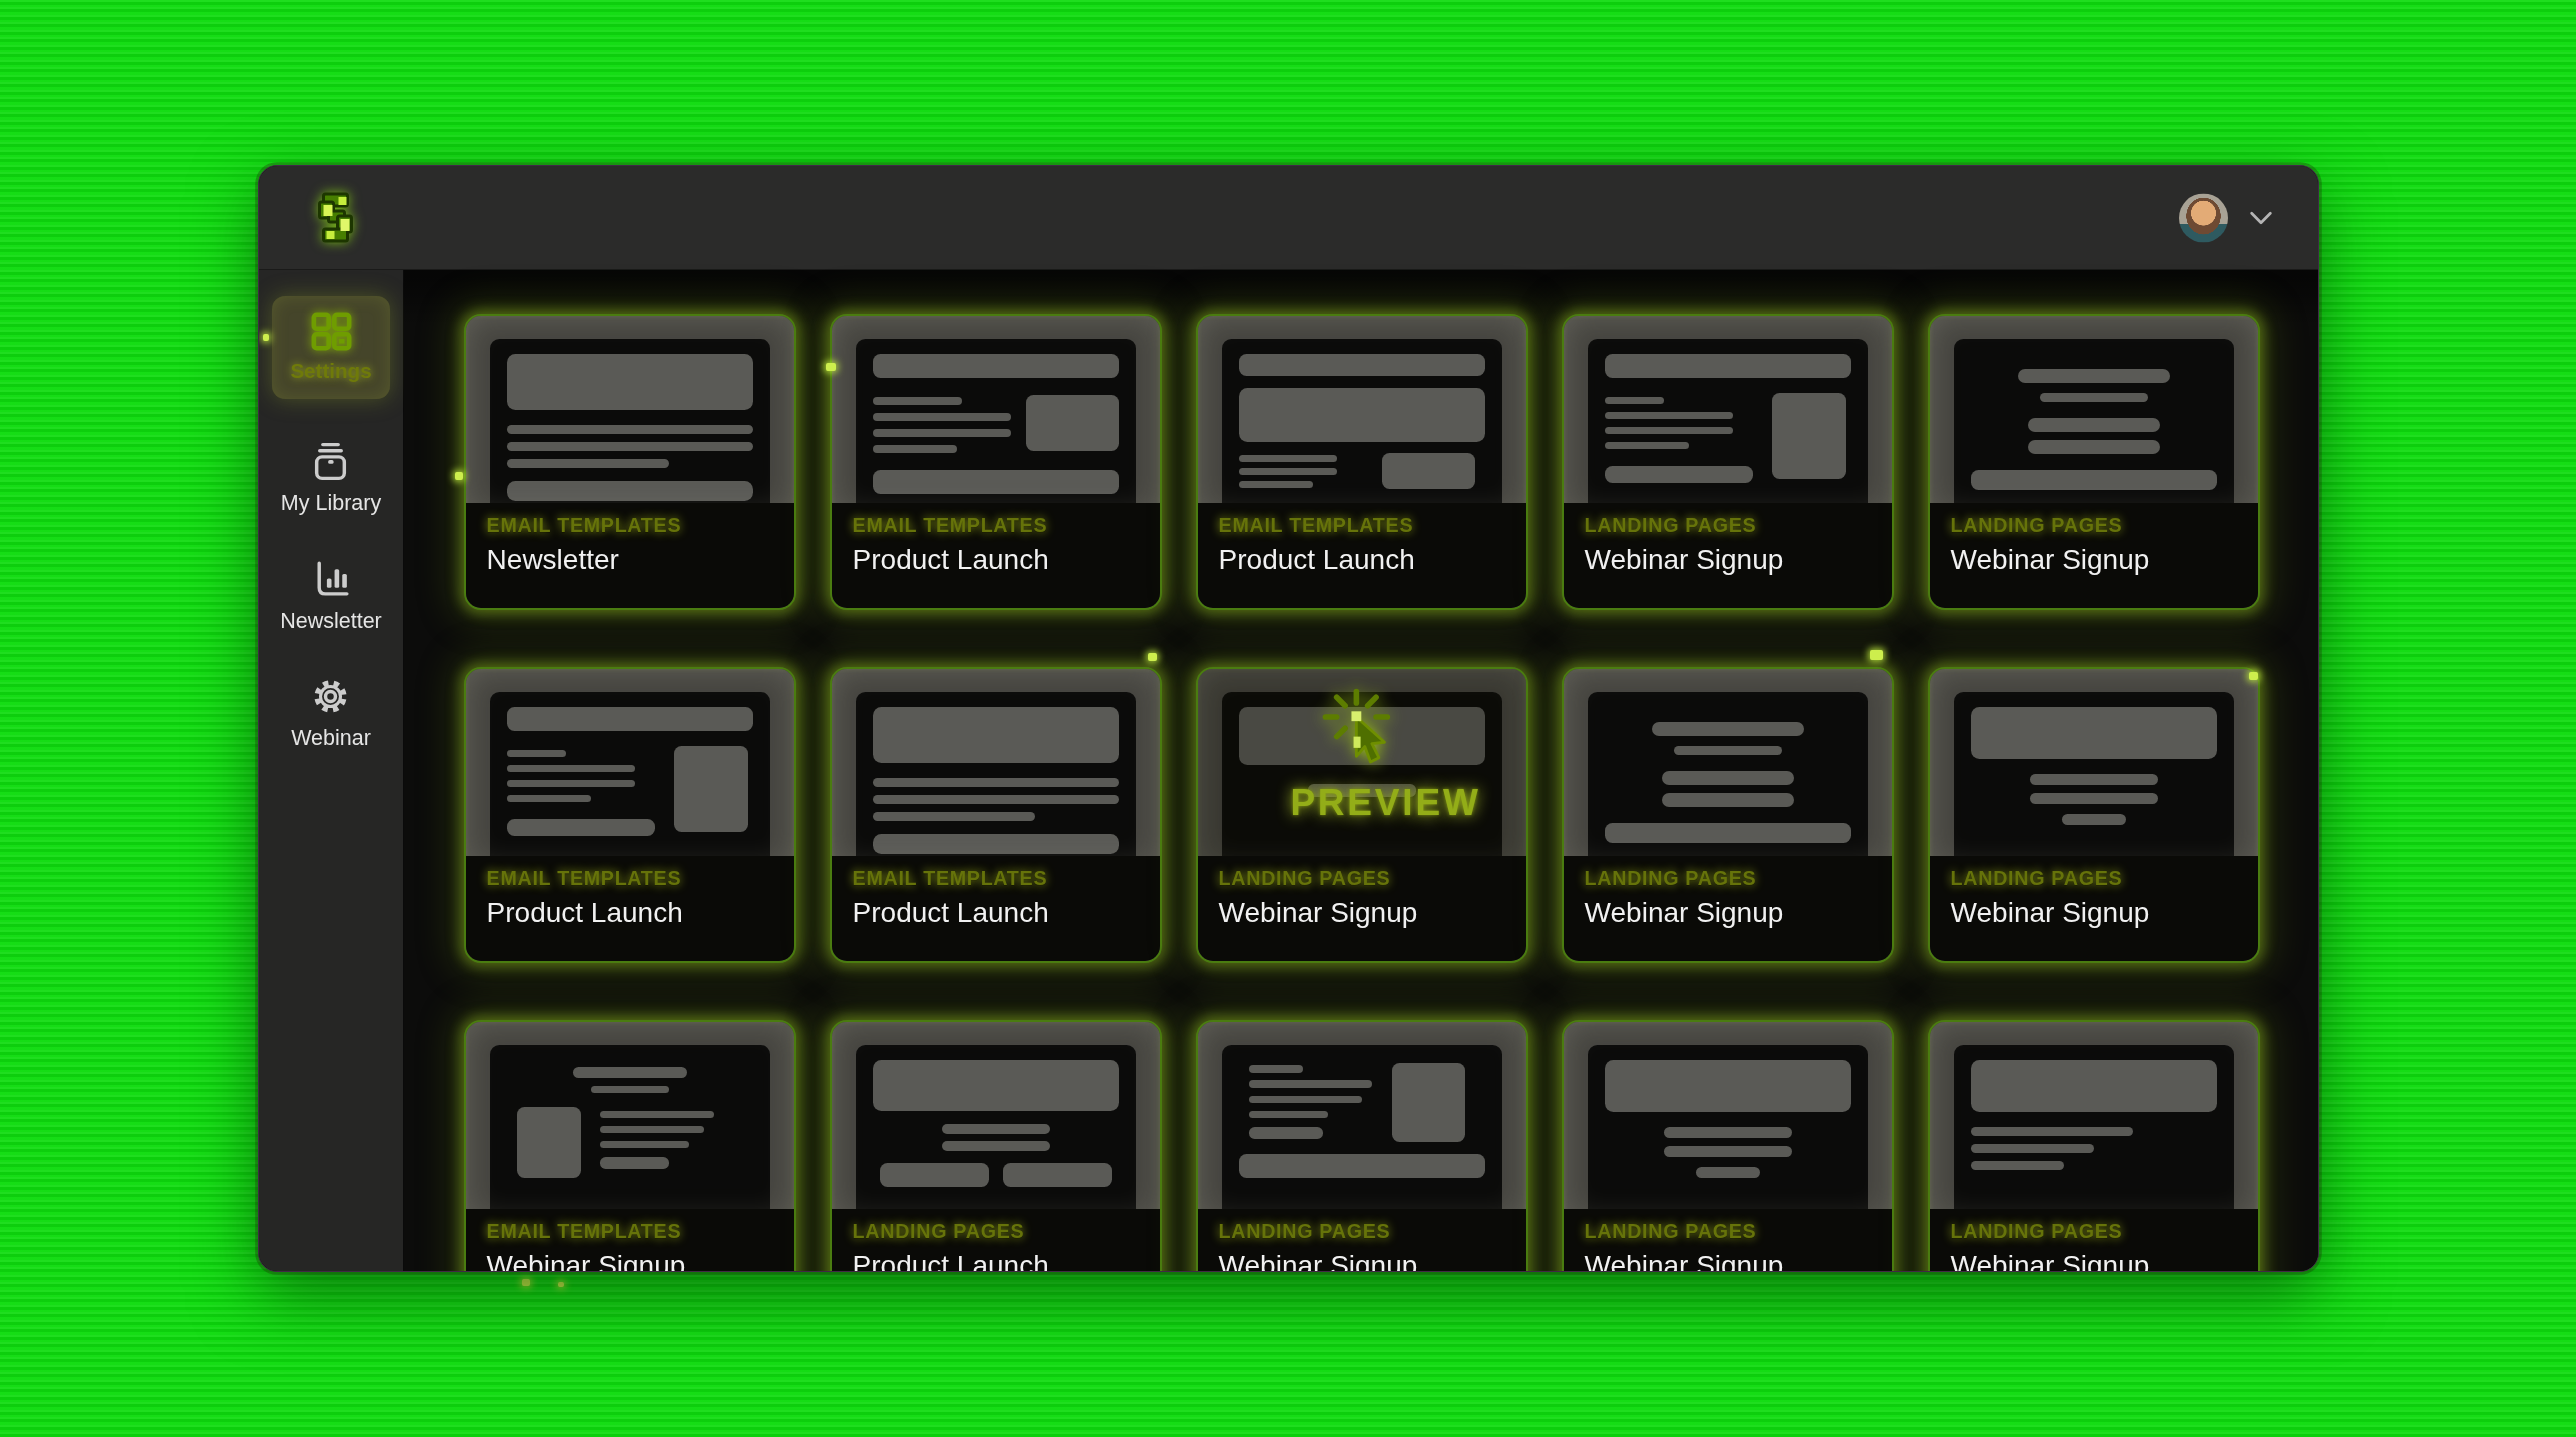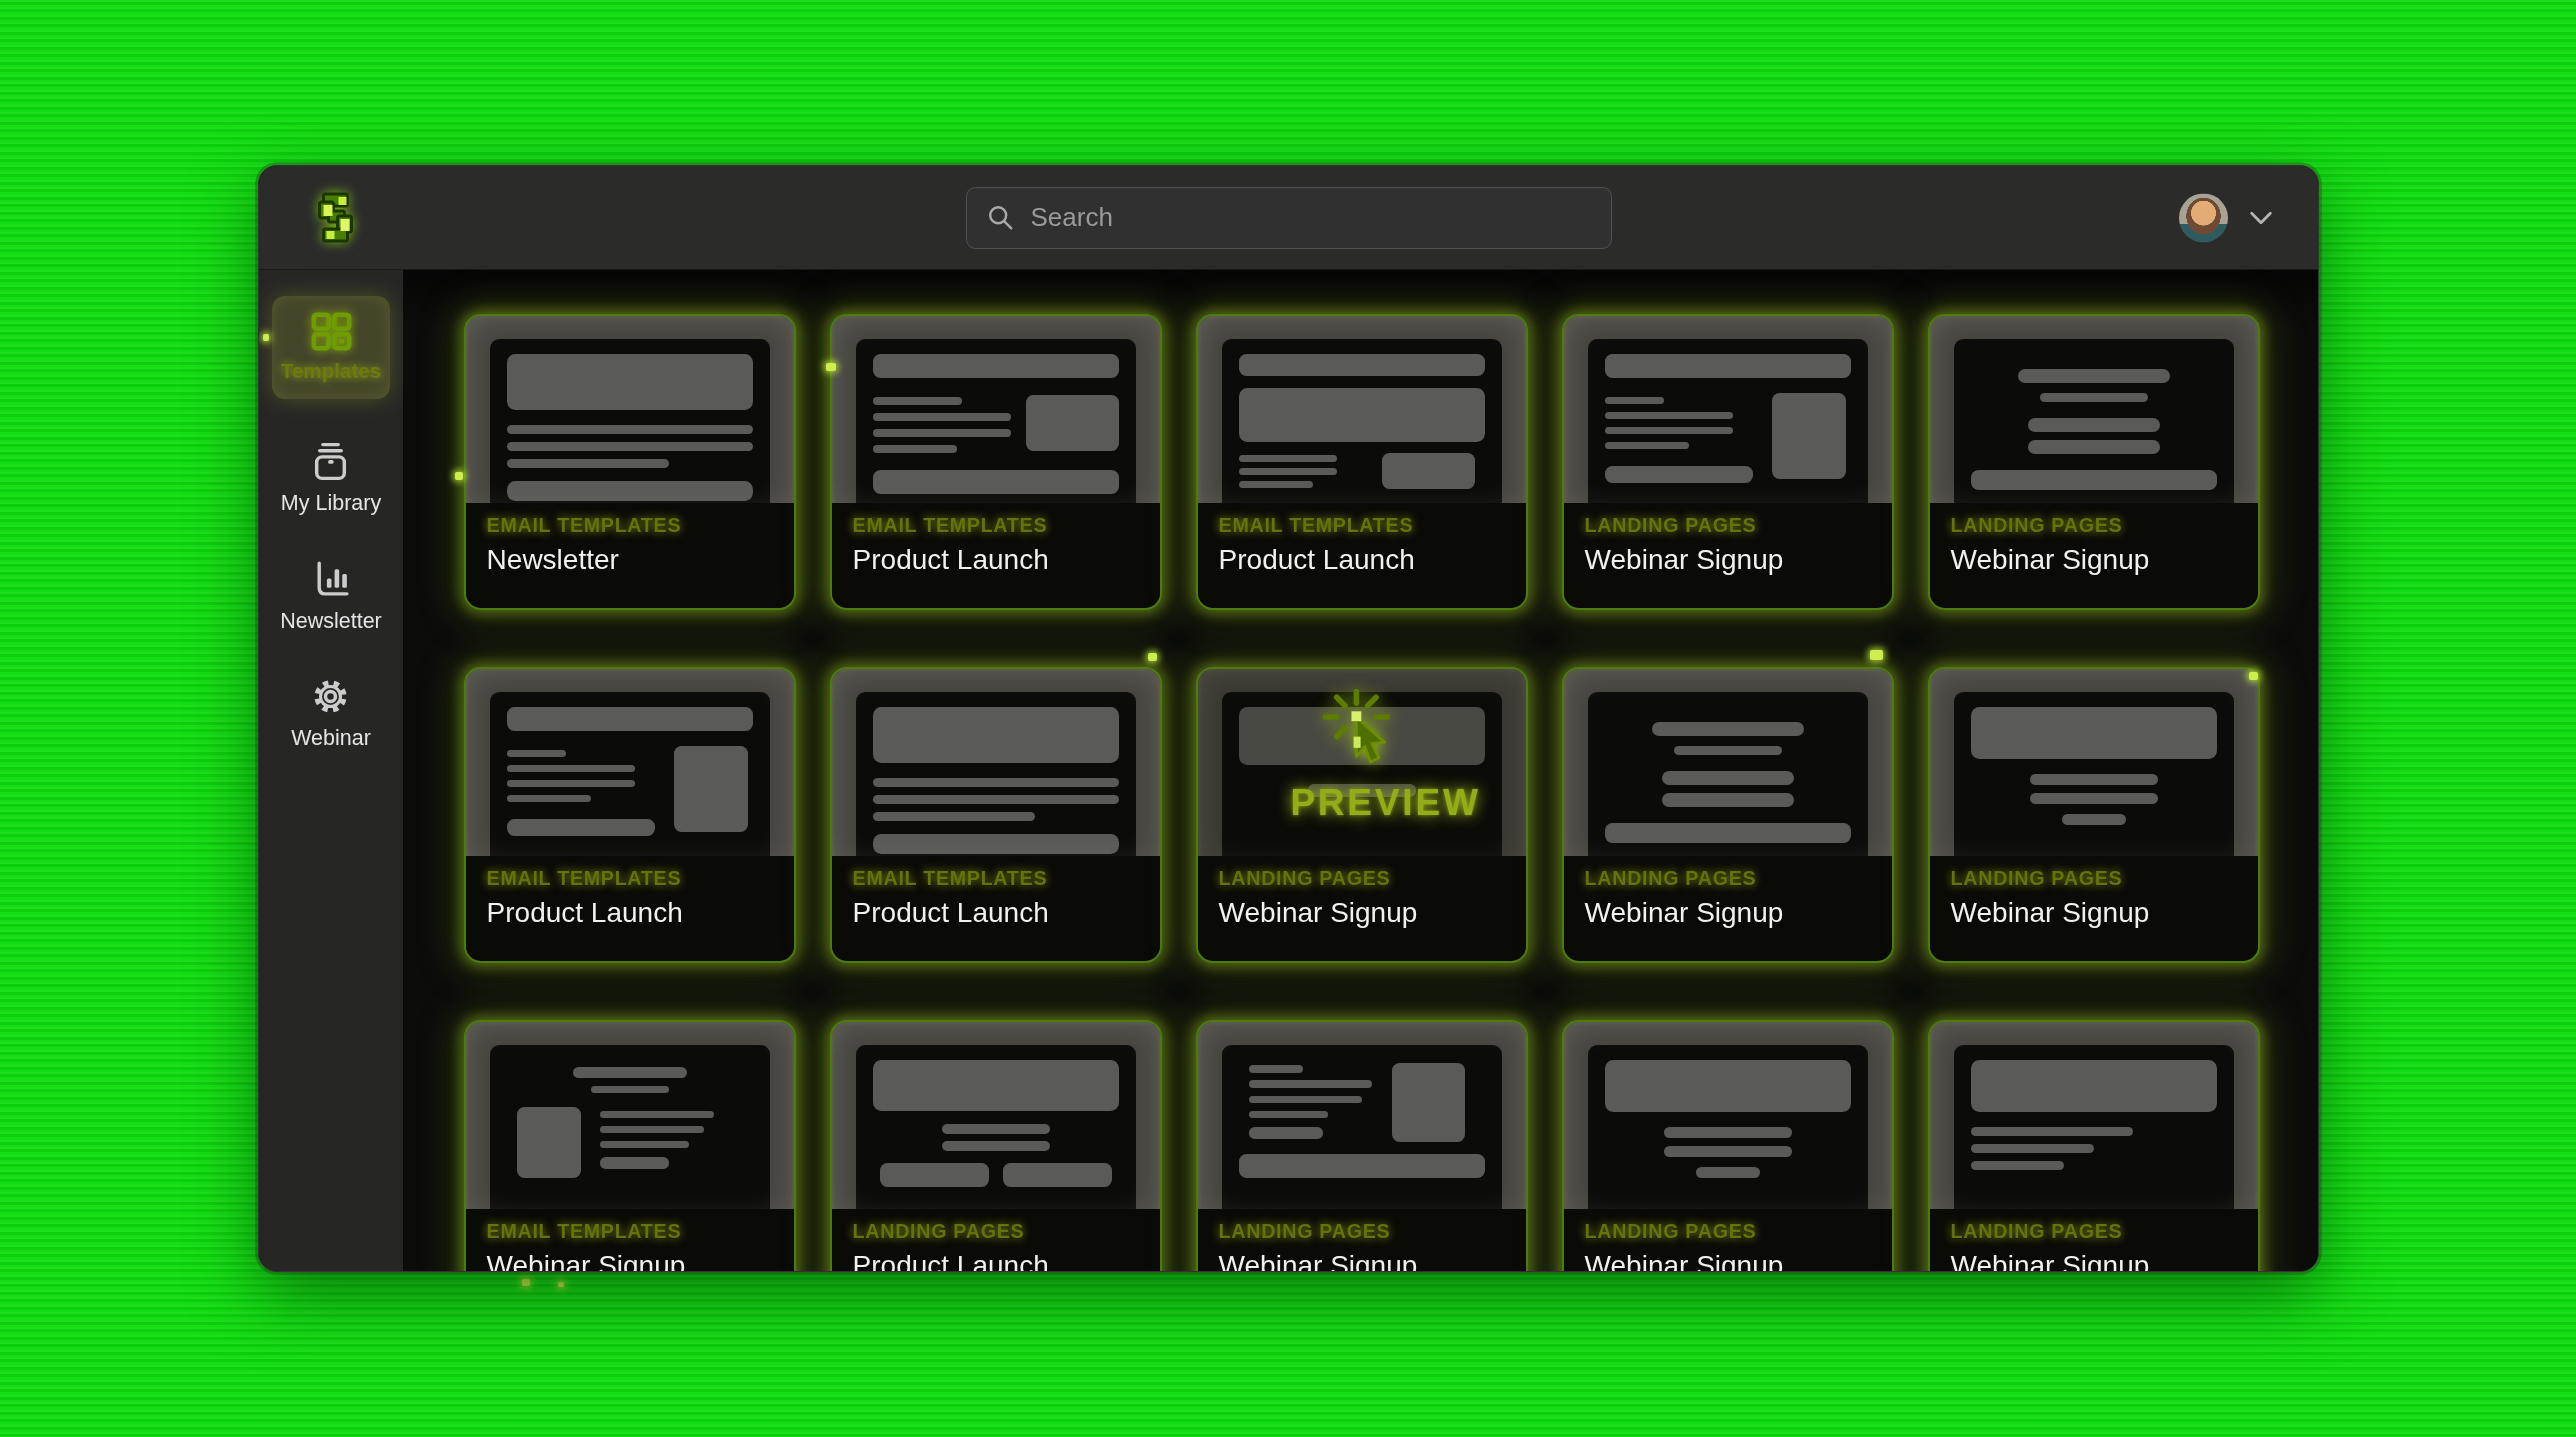--- a/index.html
+++ b/index.html
@@ -144,27 +144,20 @@
             <rect x="24" y="24" width="14" height="16" rx="2"></rect>
             <rect x="10" y="37" width="24" height="12" rx="2"></rect>
           </g>
           <rect x="10" y="13" width="9" height="11" fill="#d9f455"></rect>
           <rect x="25" y="5" width="8" height="8" fill="#c6ee3c"></rect>
           <rect x="27" y="27" width="9" height="12" fill="#e0f76a"></rect>
           <rect x="13" y="39" width="8" height="8" fill="#c6ee3c"></rect>
         </svg>
       </div>
 
-      <div class="searchbox">
-        <svg width="30" height="30" viewBox="0 0 32 32">
-          <circle cx="13" cy="13" r="8.5" fill="none" stroke="#a9a9a9" stroke-width="2.6"></circle>
-          <line x1="19.5" y1="19.5" x2="27" y2="27" stroke="#a9a9a9" stroke-width="2.6" stroke-linecap="round"></line>
-        </svg>
-        <input type="text" placeholder="Search" style="">
-      </div>
 
       <button class="profile">
         <span class="avatar"></span>
         <svg width="28" height="19" viewBox="0 0 30 20">
           <polyline points="5,5 15,15 25,5" fill="none" stroke="#b5b5b5" stroke-width="3" stroke-linecap="round" stroke-linejoin="round"></polyline>
         </svg>
       </button>
     </div>
 
     <div class="main">
@@ -174,21 +167,21 @@
         <button class="tile">
           <svg width="43" height="39" viewBox="0 0 46 42">
             <g fill="none" stroke="#6f9d00" stroke-width="5">
               <rect x="4" y="3" width="16" height="15" rx="3"></rect>
               <rect x="26" y="3" width="16" height="15" rx="3"></rect>
               <rect x="4" y="24" width="16" height="15" rx="3"></rect>
               <rect x="26" y="24" width="16" height="15" rx="3"></rect>
             </g>
             <rect x="31" y="29" width="6" height="5" fill="#6f9d00"></rect>
           </svg>
-          <span class="lbl">Templates</span>
+          <span class="lbl">Settings</span>
         </button>
 
         <button class="nav-item">
           <svg width="43" height="43" viewBox="0 0 56 56">
             <g fill="none" stroke="#cccccc" stroke-width="4.5" stroke-linecap="round">
               <line x1="18" y1="6" x2="38" y2="6"></line>
               <line x1="14" y1="14" x2="42" y2="14"></line>
               <rect x="10" y="22" width="36" height="28" rx="7"></rect>
             </g>
             <rect x="25" y="26" width="7" height="5" rx="2" fill="#cccccc"></rect>

